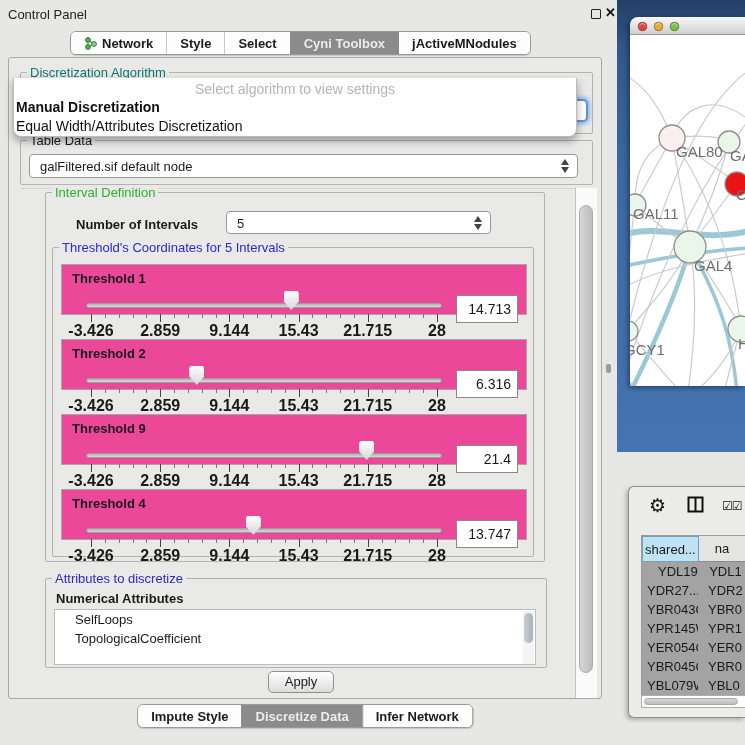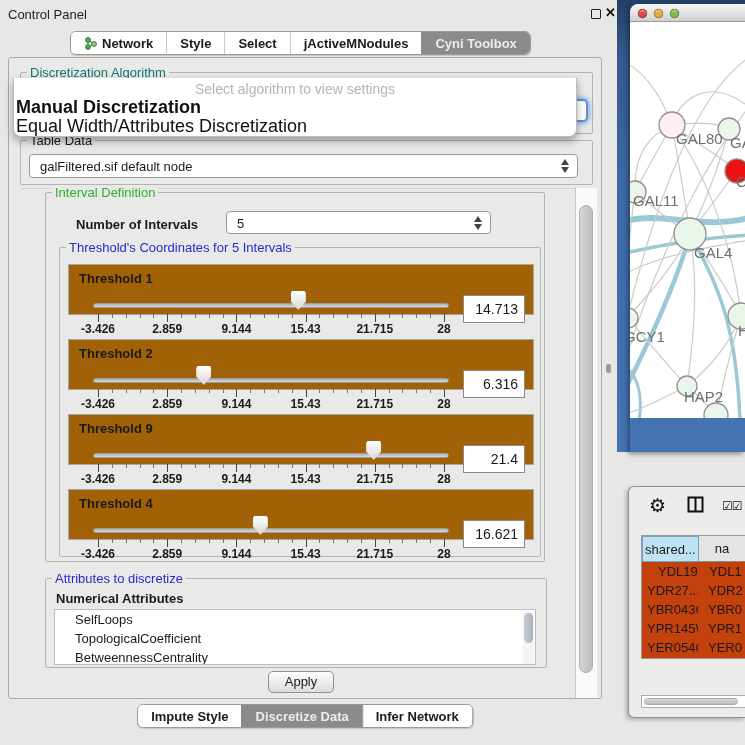--- a/index.html
+++ b/index.html
@@ -45,53 +45,53 @@
     border-left:4.5px solid transparent; border-right:4.5px solid transparent; border-top:6px solid #444; }
 
   
   #alg-grp { left:20px; top:72px; width:573px; height:62px; }
   #alg-combo-frag { left:500px; top:99px; width:88px; height:23px; background:#fff;
     border:2px solid #5f93d6; border-radius:5px; box-shadow:0 0 4px 2px #8db6e6; z-index:5; }
   #alg-popup { left:13px; top:78px; width:564px; height:59px; background:#fff; z-index:50;
     border:1px solid #bbb; border-top:none; border-radius:0 0 8px 8px;
     box-shadow:0 4px 9px rgba(0,0,0,.35); overflow:hidden; }
   #alg-popup .prompt { height:20px; line-height:22px; text-align:center; color:#b4b4b4; font-size:14px; }
-  #alg-popup .opt { height:19px; line-height:19px; padding-left:2px; font-size:18px; color:#111; white-space:nowrap; }
+  #alg-popup .opt { height:19px; line-height:19px; padding-left:2px; font-size:14px; color:#111; white-space:nowrap; }
   #alg-popup .opt.bold { font-weight:bold; }
 
   #tabledata-grp { left:20px; top:140px; width:573px; height:45px; }
   #tabledata-combo { left:8px; top:13px; width:549px; height:24px; }
 
   
   #vscroll { left:575px; top:188px; width:22px; height:510px; background:#fafafa;
     border-left:1px solid #c4c4c4; }
   #vscroll .thumb { position:absolute; left:3px; top:17px; width:14px; height:468px;
     background:linear-gradient(90deg,#d6d6d6,#bdbdbd); border:1px solid #adadad; border-radius:7px; }
   .sepline { left:21px; top:188px; width:554px; height:1px; background:#d4d4d2; }
 
   #interval-grp { left:45px; top:192px; width:500px; height:370px; }
   #noi-label { left:30px; top:24px; font-size:13px; font-weight:bold; }
   #noi-combo { left:180px; top:18px; width:265px; height:23px; }
-  #thr-grp { left:13px; top:54px; width:482px; height:310px; }
+  #thr-grp { left:6px; top:54px; width:482px; height:310px; }
 
   .thr-box { position:absolute; left:8px; width:466px; height:51px;
-    border:1px solid #a6a6a6; background:#a16207;text-decoration:underline; }
+    border:1px solid #a6a6a6; background:#ec4899;text-decoration:underline; }
   .thr-label { position:absolute; left:10px; top:6px; font-size:13px; font-weight:bold; }
   .track { position:absolute; left:24px; top:38px; width:356px; height:5px; border-radius:3px;
     background:linear-gradient(#b2b2b2,#dadada); border:1px solid #9d9d9d; }
   .thumb-sl { position:absolute; width:15px; height:19px; top:-13px;
     background:linear-gradient(#ffffff,#d7d7d7);
     clip-path:polygon(8% 0,92% 0,100% 12%,100% 55%,50% 100%,0 55%,0 12%);
     filter:drop-shadow(0 0 1px #808080); }
   .ticks { position:absolute; left:29px; top:49px; width:346px; height:9px; }
   .tk { position:absolute; width:1px; background:#777; top:0; }
   .tk.major { height:8px; background:#444; }
   .tk.minor { height:4px; }
   .tklabels { position:absolute; left:29px; top:57px; width:346px; height:12px; }
-  .tkl { position:absolute; transform:translateX(-50%); font-size:12px; font-weight:bold;
+  .tkl { position:absolute; transform:translateX(-50%); font-size:16px; font-weight:bold;
     color:#1a1a1a; white-space:nowrap; }
   .thr-value { position:absolute; left:394px; top:30px; width:62px; height:28px; background:#fff;
     border:1px solid #8a8a8a; font-size:14px; text-align:right; padding:5px 6px 0 0; }
 
   #attr-grp { left:45px; top:578px; width:502px; height:90px; }
   #attr-sub { left:10px; top:12px; font-size:13px; font-weight:bold; }
   #attr-list { left:8px; top:30px; width:482px; height:56px; background:#fff;
     border:1px solid #bdbdbd; overflow:hidden; }
   .attr-item { height:19px; line-height:19px; padding-left:20px; font-size:13px; white-space:nowrap; }
   #attr-scroll { position:absolute; right:1px; top:1px; width:11px; height:54px; background:#f4f4f4; }
@@ -99,40 +99,40 @@
     background:linear-gradient(90deg,#c7cdd6,#aab2bf); border-radius:5px; }
 
   #apply-btn { left:268px; top:671px; width:66px; height:22px; background:linear-gradient(#ffffff,#dcdcdc);
     border:1px solid #909090; border-radius:5px; font-size:13px; text-align:center; line-height:20px; }
 
   #splitter-dot { left:606px; top:364px; width:5px; height:9px; background:#9a9a9a; border-radius:2px; }
 
   
   #bluebg { left:617px; top:0; width:128px; height:452px;
     background:linear-gradient(180deg,#233f66 0%,#33598c 12%,#3d69a5 40%,#4574b2 100%); }
-  #netwin { left:630px; top:4px; width:115px; height:448px; border-radius:8px 0 0 0;
+  #netwin { left:630px; top:17px; width:115px; height:369px; border-radius:8px 0 0 0;
     overflow:hidden; box-shadow:-2px 2px 5px rgba(0,0,0,.4); }
   #nettitle { position:relative; height:18px; background:linear-gradient(#f9f9f9,#cfcfcf);
     border-bottom:1px solid #9a9a9a; }
   .tl { position:absolute; top:5px; width:9px; height:9px; border-radius:50%;
     box-shadow:inset 0 1px 1px rgba(255,255,255,.7), 0 0 1px rgba(0,0,0,.5); }
   #netcanvas { position:relative; width:115px; height:396px; background:#fff; }
   #netcanvas svg { display:block; }
   .nlabel { font-size:15px; fill:#6e6e6e; }
 
   #tp-label-bar { left:617px; top:452px; width:128px; height:34px; }
   #tablewin { left:628px; top:486px; width:117px; height:232px; background:#ececea;
     border:1px solid #8f8f8f; border-right:none; border-radius:6px 0 0 6px;
     box-shadow:-2px 2px 4px rgba(0,0,0,.25); }
   #tp-toolbar { position:absolute; left:0; top:6px; width:117px; height:26px; }
   #gear-ic { position:absolute; left:20px; top:1px; font-size:19px; color:#111; }
   #split-ic { position:absolute; left:58px; top:3px; }
   #checks-ic { position:absolute; left:93px; top:6px; font-size:12px; letter-spacing:-1px; color:#111; }
-  #ntable { position:absolute; left:12px; top:48px; width:105px; height:124px; overflow:hidden;
-    background:#c2410c; border:1px solid #9a9a9a; border-right:none; }
+  #ntable { position:absolute; left:12px; top:48px; width:105px; height:164px; overflow:hidden;
+    background:#a3a3a3; border:1px solid #9a9a9a; border-right:none; }
   .hrow { display:flex; height:26px; }
   .hcell { font-size:13px; text-align:center; line-height:25px; border-right:1px solid #9a9a9a;
     border-bottom:1px solid #8a8a8a; background:#e4e4e2; overflow:hidden; white-space:nowrap; }
   .hcell.selcol { background:#bfe3f3; border:1px solid #6fa3c0; }
   .trow { display:flex; height:19px; }
   .tcell { font-size:13px; line-height:19px; white-space:nowrap; overflow:hidden; }
   #hscroll { position:absolute; left:12px; top:208px; width:105px; height:13px; background:#fdfdfd;
     border:1px solid #adadad; border-right:none; }
   #hscroll .thumb { position:absolute; left:2px; top:2px; width:94px; height:7px;
     background:linear-gradient(#d8d8d8,#bdbdbd); border:1px solid #a8a8a8; border-radius:4px; }
@@ -157,25 +157,25 @@
           <circle cx="10" cy="7" r="2.4" fill="#8fd08f" stroke="#2f7d2f"></circle>
         </svg></span>
       <span>Network</span>
     </div>
     <div class="tab">
       <span>Style</span>
     </div>
     <div class="tab">
       <span>Select</span>
     </div>
+    <div class="tab sel">
+      <span>Cyni Toolbox</span>
+    </div>
     <div class="tab">
       <span>jActiveMNodules</span>
-    </div>
-    <div class="tab sel">
-      <span>Cyni Toolbox</span>
     </div>
   </div>
 
 <div class="abs" id="mainpanel"></div>
 
 <div class="abs grp" id="alg-grp">
   <span class="gt gray">Discretization Algorithm</span>
 </div>
 <div class="abs" id="alg-combo-frag"></div>
 <div class="abs" id="alg-popup">
@@ -375,33 +375,32 @@
           <div class="tk major" style="left: 100%;"></div>
         </div>
         <div class="tklabels">
           <span class="tkl" style="left: 0%;">-3.426</span>
           <span class="tkl" style="left: 20%;">2.859</span>
           <span class="tkl" style="left: 40%;">9.144</span>
           <span class="tkl" style="left: 60%;">15.43</span>
           <span class="tkl" style="left: 80%;">21.715</span>
           <span class="tkl" style="left: 100%;">28</span>
         </div>
-        <div class="thr-value">16.621</div>
+        <div class="thr-value">13.747</div>
       </div>
     </div>
 </div>
 
 <div class="abs grp" id="attr-grp">
   <span class="gt blue">Attributes to discretize</span>
   <div class="abs" id="attr-sub">Numerical Attributes</div>
   <div class="abs" id="attr-list">
 
   <div class="attr-item">SelfLoops</div>
       <div class="attr-item">TopologicalCoefficient</div>
-      <div class="attr-item">BetweennessCentrality</div>
       <div id="attr-scroll">
         <div class="thumb"></div>
       </div>
     </div>
 </div>
 
 <div class="abs" id="apply-btn">Apply</div>
 
 <div class="abs tabbar" id="bottom-tabs">
     <div class="tab">

